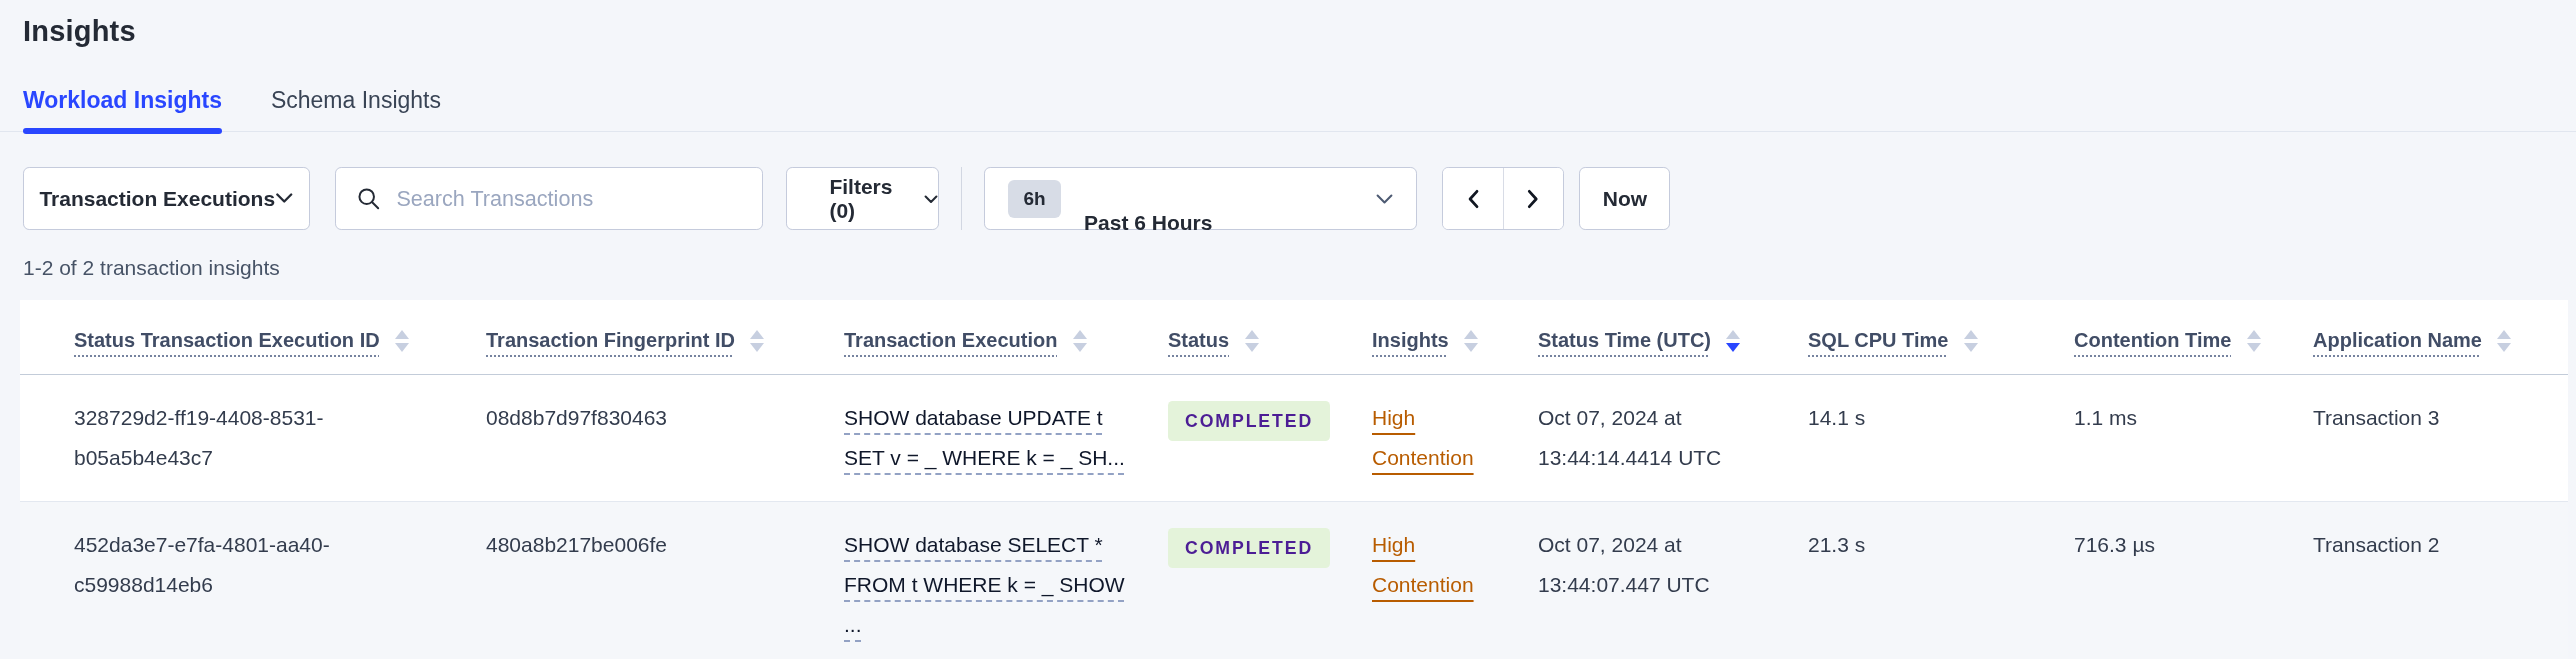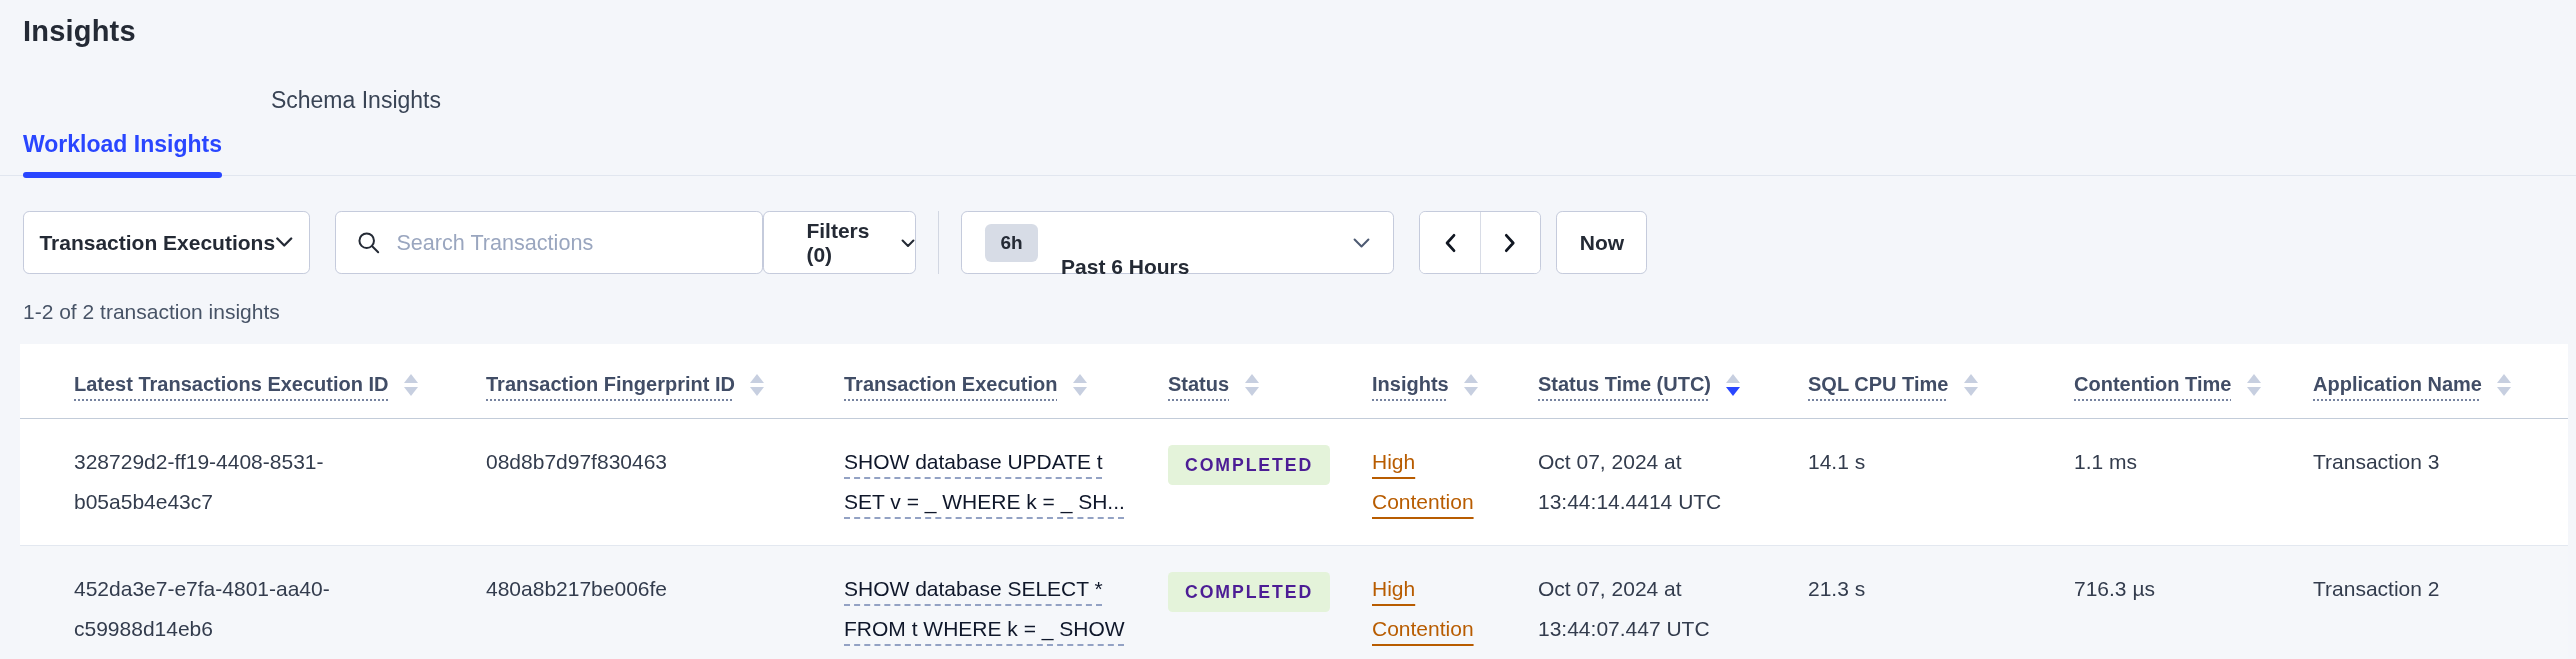--- a/index.html
+++ b/index.html
@@ -9,40 +9,40 @@
     background:#f4f6fa;
     color:#242a35;
   }
   
   .page-header { padding:15.4px 21.6px 0 23px; }
   .page-title { font-size:29px; font-weight:700; color:#242a35; letter-spacing:0.2px; }
 
   
   .tabs { margin-top:39px; padding:0 23px; border-bottom:1.5px solid #e1e6ef; display:flex; gap:49px; }
   .tab { font-size:23px; padding-bottom:17px; position:relative; cursor:pointer; color:#394455; }
-  .tab.active { color:#2946ff; font-weight:600;margin-top:44px; }
+  .tab.active { color:#2946ff; font-weight:600; }
   .tab.active::after {
     content:""; position:absolute; left:0; right:0; bottom:-2.3px;
     height:5.4px; background:#2946ff; border-radius:3.1px;
   }
 
   
   .toolbar { margin:35px 21.6px 0 23px; height:63px; display:flex; align-items:stretch; }
   .btn, .searchbox, .timepicker, .pn-group, .now-btn {
     background:#fff; border:1.5px solid #c5cbdc; border-radius:6.2px;
     display:flex; align-items:center; font-size:21px; color:#242a35;
   }
   .select-btn { width:287px; justify-content:center; font-weight:600; cursor:pointer; }
   .searchbox { margin-left:25.4px; width:428px; padding:0 20px; gap:14px; }
   .searchbox input {
     border:none; outline:none; flex:1; font-size:21.6px;
     font-family:"Liberation Sans", sans-serif; color:#242a35; background:transparent;
   }
   .searchbox input::placeholder { color:#9aa6bf; }
-  .filters-btn { width:153px; justify-content:center; gap:10.8px; font-weight:600; cursor:pointer;padding-left:42px; }
+  .filters-btn { margin-left:23px; width:153px; justify-content:center; gap:10.8px; font-weight:600; cursor:pointer;padding-left:42px; }
   .v-divider { width:1.5px; background:#d2d7e2; margin-left:21.6px; }
   .timepicker { margin-left:21.6px; width:433px; padding:0 23px; cursor:pointer; }
   .time-badge {
     background:#d7dce6; border-radius:6.2px; padding:7.7px 15.4px;
     font-size:19px; font-weight:700; color:#242a35;
   }
   .time-label { margin-left:23px; font-weight:600;margin-top:48px; }
   .timepicker .chev { margin-left:auto; }
   .pn-group { margin-left:25px; padding:0; overflow:hidden; }
   .pn-btn { width:60px; height:100%; display:flex; align-items:center; justify-content:center; cursor:pointer; background:#fff; border:none; }
@@ -166,21 +166,21 @@
   </div>
 
   <div class="now-btn">Now</div>
 </div>
 
 <div class="count-line">1-2 of 2 transaction insights</div>
 
 <div class="card">
   <div class="trow hrow">
     <div class="hcell">
-      <span class="hlabel">Latest Transactions Execution ID</span>
+      <span class="hlabel">Status Transaction Execution ID</span>
       <span class="sort">
           <i class="tri up"></i>
           <i class="tri down"></i>
         </span>
     </div>
     <div class="hcell">
       <span class="hlabel">Transaction Fingerprint ID</span>
       <span class="sort">
           <i class="tri up"></i>
           <i class="tri down"></i>

